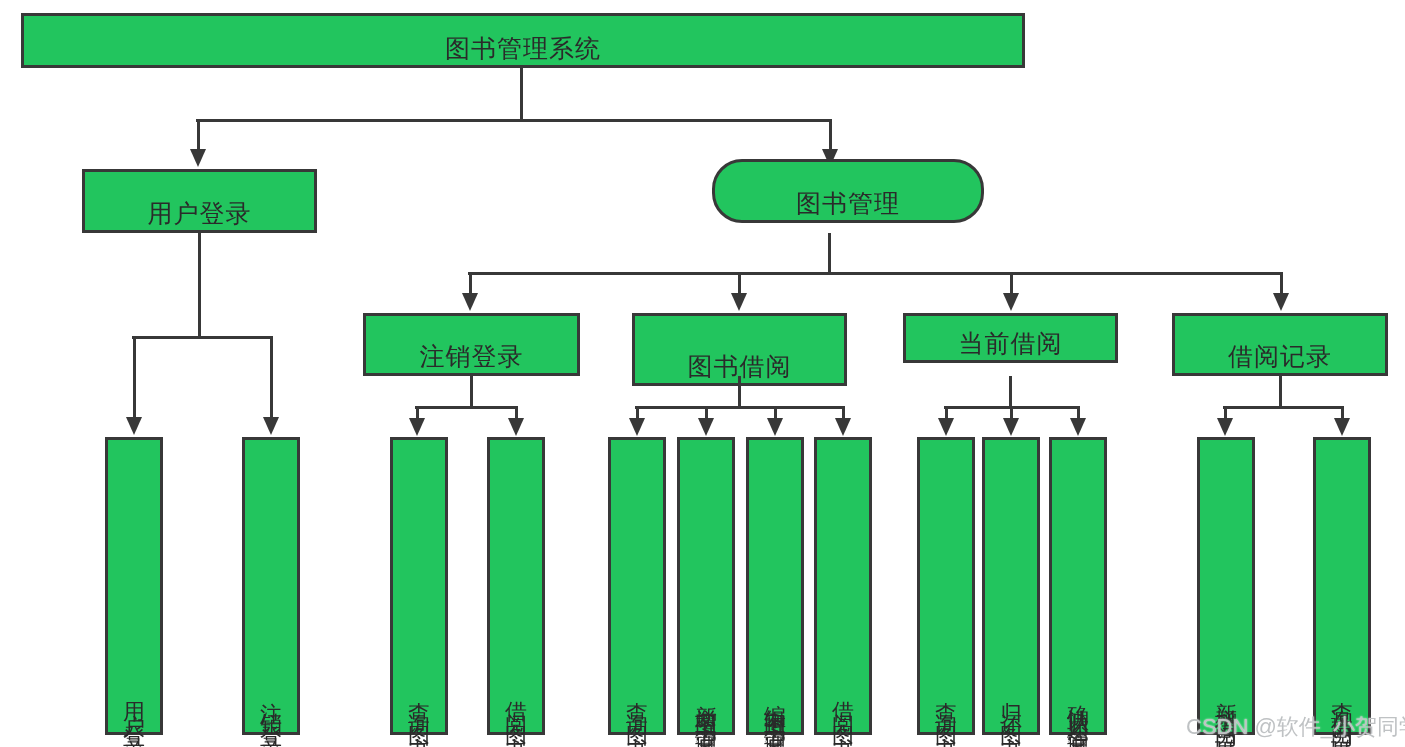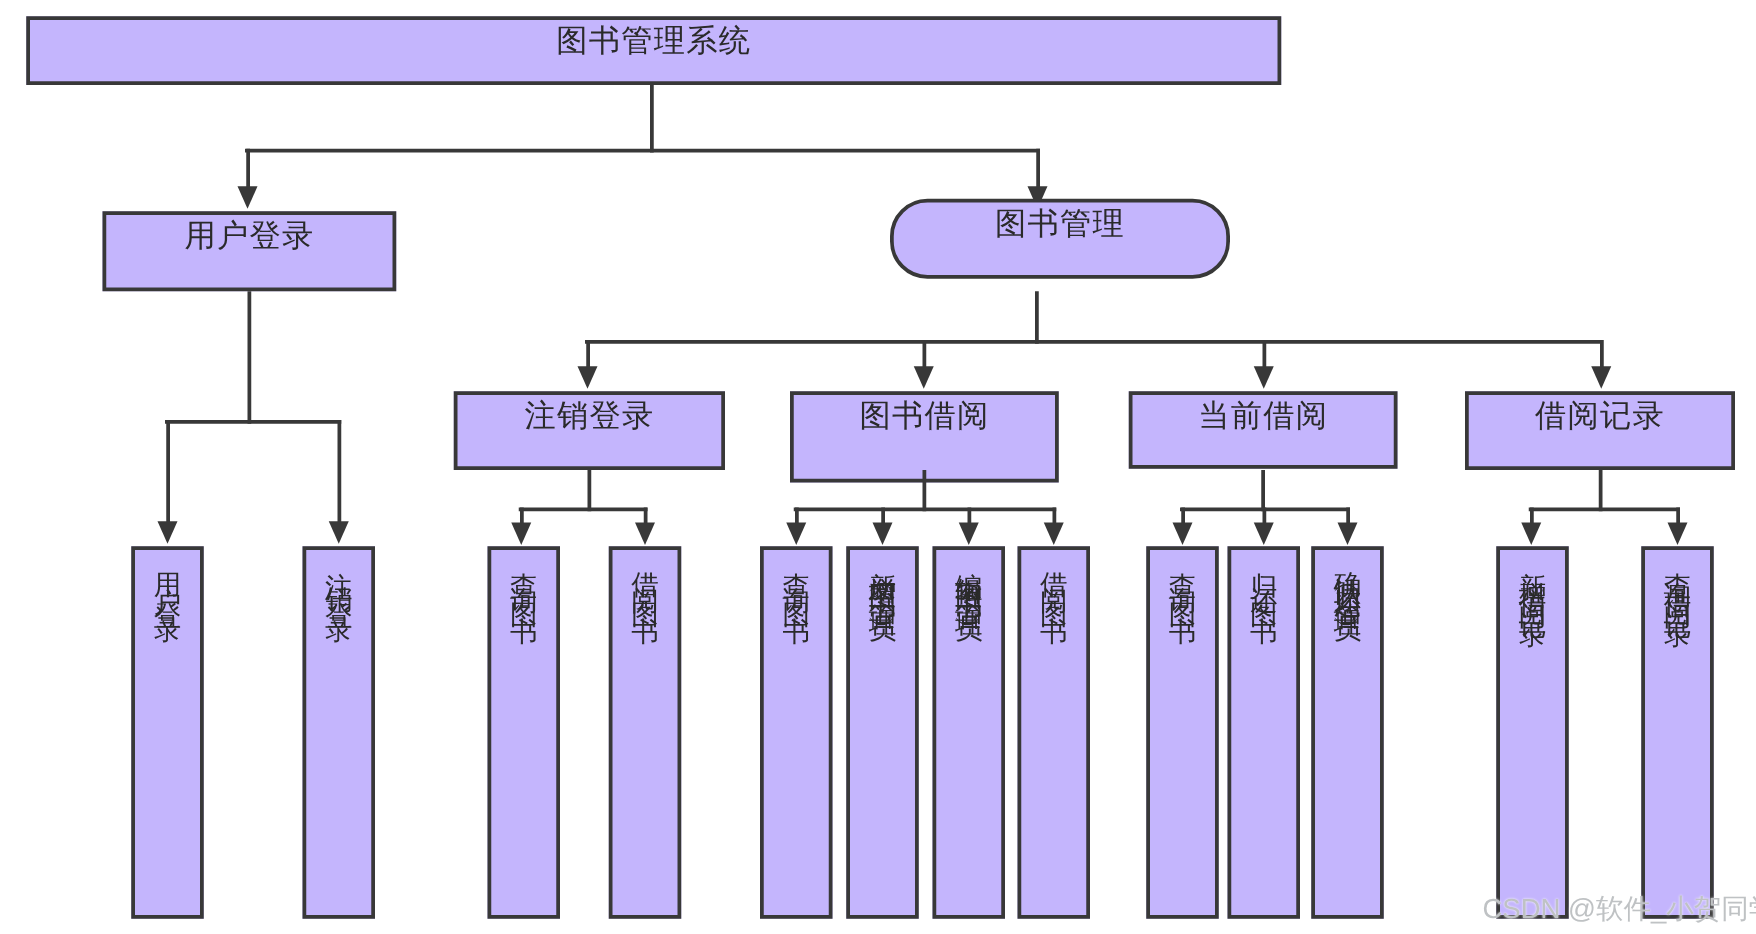--- a/index.html
+++ b/index.html
@@ -12,23 +12,23 @@
     width: 1405px;
     height: 747px;
     background: #ffffff;
     font-family: "Liberation Sans", "DejaVu Sans", sans-serif;
     overflow: hidden;
   }
   .node {
     position: absolute;
     box-sizing: border-box;
     border: 3px solid #383838;
-    background: #c4b5fd;
+    background: #22c55e;
     display: flex;
-    align-items: flex-start;
+    align-items: flex-end;
     justify-content: center;
     color: #2a2a2a;
   }
   .h-node span {
     font-size: 25px;
     letter-spacing: 1px;
     white-space: nowrap;
   }
   .v-node span {
     writing-mode: vertical-rl;
@@ -113,21 +113,21 @@
   <div class="arrow" style="left:731px; top:272px; height:39px;"></div>
   <div class="arrow" style="left:1003px; top:272px; height:39px;"></div>
   <div class="arrow" style="left:1273px; top:272px; height:39px;"></div>
 
   <div class="node h-node" style="left:363px; top:313px; width:217px; height:63px;">
     <span>注销登录</span>
   </div>
   <div class="node h-node" style="left:632px; top:313px; width:215px; height:73px;">
     <span>图书借阅</span>
   </div>
-  <div class="node h-node" style="left:903px; top:313px; width:215px; height:62px;">
+  <div class="node h-node" style="left:903px; top:313px; width:215px; height:50px;">
     <span>当前借阅</span>
   </div>
   <div class="node h-node" style="left:1172px; top:313px; width:216px; height:63px;">
     <span>借阅记录</span>
   </div>
 
   <div class="vline" style="left:470px; top:376px; height:33px;"></div>
   <div class="hline" style="left:415px; top:406px; width:103px;"></div>
   <div class="arrow" style="left:409px; top:406px; height:30px;"></div>
   <div class="arrow" style="left:508px; top:406px; height:30px;"></div>

